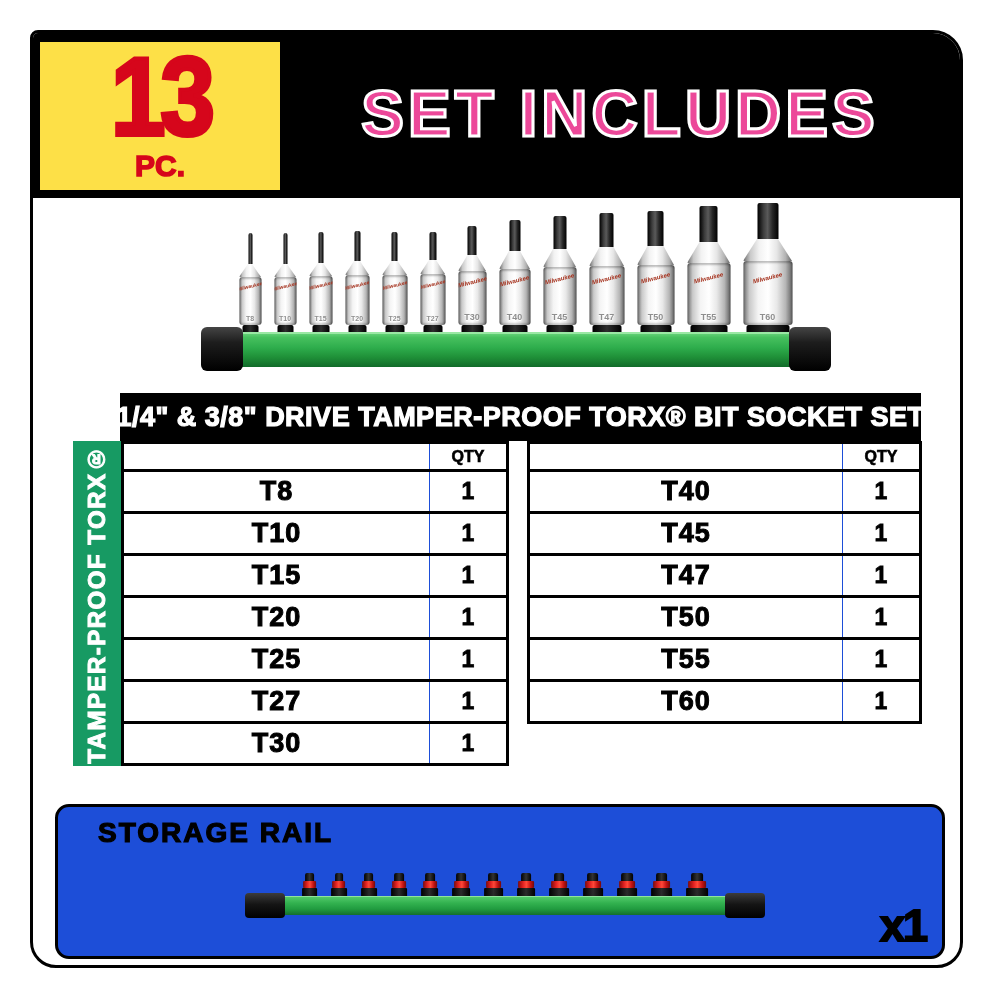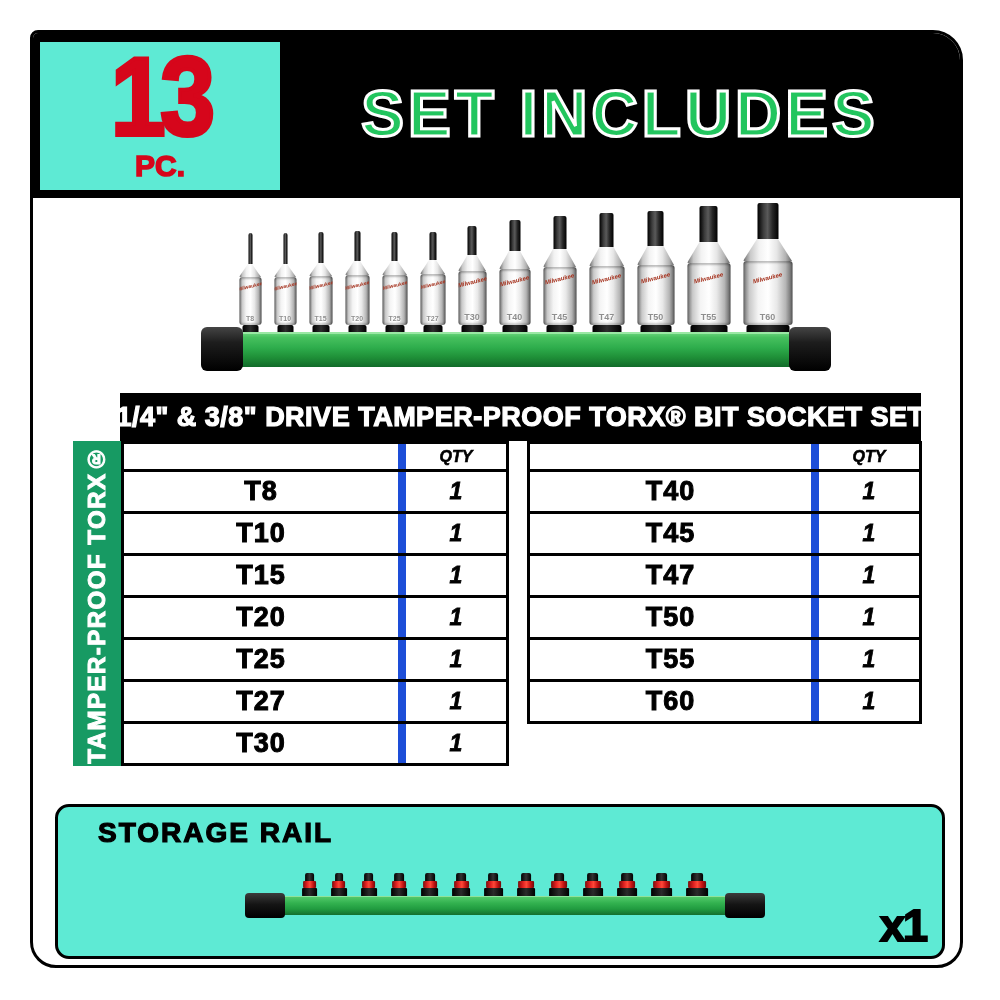--- a/index.html
+++ b/index.html
@@ -6,29 +6,29 @@
   html,body { width:1000px; height:1000px; background:#ffffff;
     font-family:"Liberation Sans","DejaVu Sans",sans-serif; }
   .page { position:relative; width:1000px; height:1000px; background:#fff; overflow:hidden; }
 
   
   .frame { position:absolute; left:30px; top:30px; width:933px; height:938px;
     border:3px solid #000; border-radius:8px 30px 26px 26px; background:#fff; overflow:hidden; }
 
   
   .header { position:relative; width:100%; height:165px; background:#000; }
-  .pc-box { position:absolute; left:7px; top:9px; width:240px; height:148px; background:#5eead4;
+  .pc-box { position:absolute; left:7px; top:9px; width:240px; height:148px; background:#fde047;
     display:flex; flex-direction:column; align-items:center; justify-content:center; }
   .pc-count { color:var(--red); font-size:112px; font-weight:900; line-height:0.86;
     letter-spacing:-6px; transform:scaleX(0.88); -webkit-text-stroke:4px var(--red); }
   .pc-unit { color:var(--red); font-size:30px; font-weight:900; letter-spacing:0;
     -webkit-text-stroke:1.5px var(--red); margin-top:3px; }
   .banner { position:absolute; left:247px; right:0; top:0; height:165px;
     display:flex; align-items:center; justify-content:center;
-    color:#22c55e; font-size:64px; font-weight:900; letter-spacing:4px; white-space:nowrap;
+    color:#ec4899; font-size:64px; font-weight:900; letter-spacing:4px; white-space:nowrap;
     -webkit-text-stroke:3px #fff; padding-bottom:4px; }
 
   
   .product { position:relative; width:100%; height:195px; background:#fff; }
   .rail-assembly { position:absolute; bottom:0; left:50%; width:630px; height:195px;
     transform:translateX(calc(-50% + 19px)); }
   .rail-cap { position:absolute; bottom:22px; width:42px; height:44px; z-index:3;
     background:linear-gradient(180deg,#454545 0%,#1d1d1d 35%,#000 100%); border-radius:6px; }
   .rail-cap.left { left:0; } .rail-cap.right { right:0; }
   .rail-bar { position:absolute; bottom:26px; left:34px; right:34px; height:35px; z-index:2;
@@ -61,28 +61,28 @@
     display:flex; align-items:center; justify-content:center; }
   .side-label span { writing-mode:vertical-rl; transform:rotate(180deg); color:#fff;
     font-size:24px; font-weight:900; letter-spacing:1.5px; white-space:nowrap;
     -webkit-text-stroke:1px #fff; }
   .t-table { border:3px solid #000; background:#fff; }
   .t-left { width:388px; } .t-right { width:395px; margin-left:18px; }
   .t-row { display:flex; }
   .t-row + .t-row { border-top:3px solid #000; }
   .t-name { flex:1; display:flex; align-items:center; justify-content:center;
     font-weight:900; font-size:27px; letter-spacing:1px; -webkit-text-stroke:1px #000; }
-  .t-qty { width:108px; border-left:8px solid #1d4ed8; display:flex; align-items:center;
-    justify-content:center; font-weight:900;font-style:italic; }
+  .t-qty { width:77px; border-left:1px solid #1d4ed8; display:flex; align-items:center;
+    justify-content:center; font-weight:900; }
   .t-head { height:25px; } .t-head .t-qty { font-size:16px; -webkit-text-stroke:0.6px #000; }
   .t-data { height:42px; } .t-data .t-qty { font-size:23px; -webkit-text-stroke:0.8px #000; }
 
   
   .storage-box { position:relative; margin:38px 0 0 22px; width:890px; height:155px;
-    border:3px solid #000; border-radius:14px; background:#5eead4; }
+    border:3px solid #000; border-radius:14px; background:#1d4ed8; }
   .storage-label { position:absolute; top:10px; left:40px; font-size:28px; font-weight:900;
     letter-spacing:2px; -webkit-text-stroke:1.2px #000; }
   .srail { position:relative; width:520px; height:56px; margin:58px auto 0; transform:translateX(5px); }
   .srail-cap { position:absolute; top:28px; width:40px; height:25px; z-index:3;
     background:linear-gradient(180deg,#3c3c3c,#151515 45%,#000); border-radius:4px; }
   .srail-cap.left { left:0; } .srail-cap.right { right:0; }
   .srail-bar { position:absolute; top:31px; left:32px; right:32px; height:19px; z-index:2;
     background:linear-gradient(180deg,#56cc6d 0%,#32b14f 38%,#219c40 68%,#146f2e 100%);
     box-shadow:inset 0 1px 0 #8fe39c; }
   .clips { position:absolute; top:8px; left:50%; transform:translateX(-50%);

